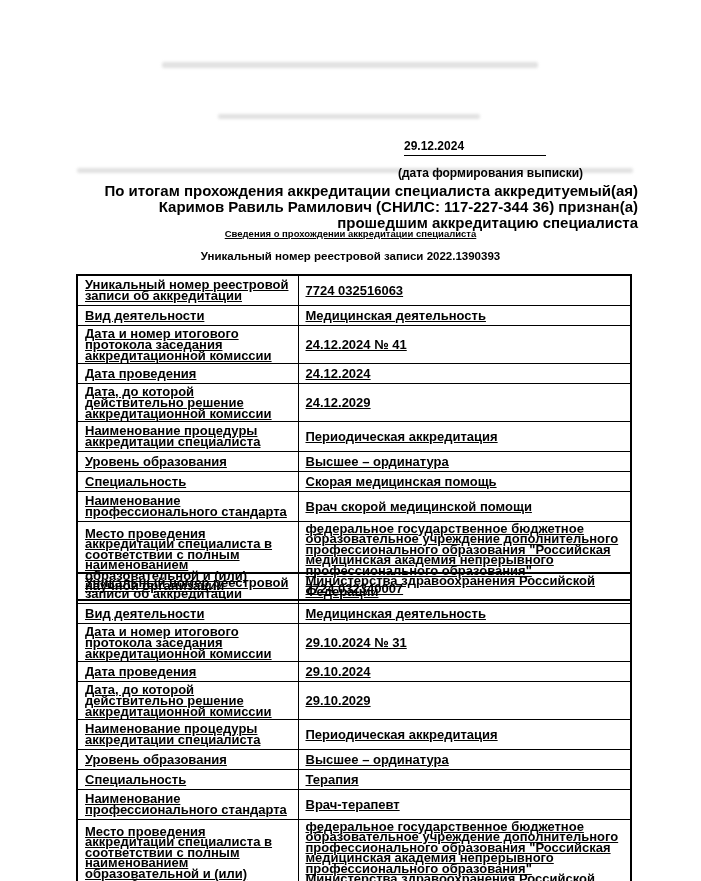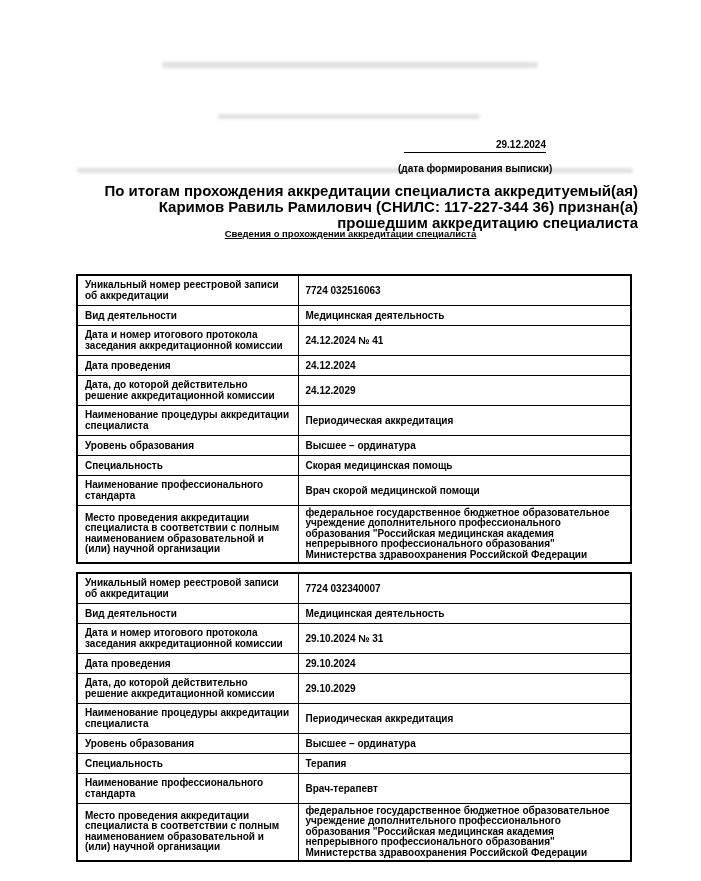--- a/index.html
+++ b/index.html
@@ -24,21 +24,21 @@
   .smudge-3 { left: 77px;  top: 168px; width: 556px; height: 5px; }
 
   .title-block {
     position: absolute; left: 0; top: 71px; width: 100%;
     text-align: center; font-weight: bold;
     font-size: 11.5px; line-height: 19.5px;
   }
 
   .date-block {
     position: absolute; left: 398px; top: 139px; width: 154px;
-    text-align: right; font-weight: bold; font-size: 10px;
+    text-align: left; font-weight: bold; font-size: 12px;
   }
   .date-value {
     display: block; margin: 0 6px;
     padding-bottom: 2px;
     border-bottom: 1.5px solid #000;
   }
   .date-caption { display: block; margin-top: 10px; white-space: nowrap; }
 
   .intro-paragraph {
     position: absolute; left: 77px; top: 183px; width: 561px;
@@ -63,23 +63,24 @@
     border: 2px solid #000;
     table-layout: fixed;
   }
   #record-table-0 { top: 274px; }
   #record-table-1 { top: 572px; }
 
   table.record-table td {
     border: 1.5px solid #000;
     vertical-align: middle;
     font-weight: bold;
-    font-size: 10px;
+    font-size: 13px;
     line-height: 11px;
     padding: 2px 7px;
+    text-decoration: underline;
   }
   td.label-cell { width: 221px; }
   td.value-cell { width: 333px; }
 
   tr.row-0 td, tr.row-2 td, tr.row-4 td, tr.row-5 td, tr.row-8 td { height: 30px; }
   tr.row-1 td, tr.row-3 td, tr.row-6 td, tr.row-7 td { height: 20px; }
   tr.row-9 td { height: 54px; line-height: 10.5px; }
 </style>
 </head>
 <body>
@@ -93,20 +94,21 @@
 
   <div class="date-block">
     <span class="date-value">29.12.2024</span>
     <span class="date-caption">(дата формирования выписки)</span>
   </div>
 
   <div class="intro-paragraph">По итогам прохождения аккредитации специалиста аккредитуемый(ая) Каримов Равиль Рамилович (СНИЛС: 117-227-344 36) признан(а) прошедшим аккредитацию специалиста</div>
 
   <div class="section-heading">Сведения о прохождении аккредитации специалиста</div>
 
+  <div class="registry-heading">Уникальный номер реестровой записи 2022.1390393</div>
 
   <table class="record-table" id="record-table-0">
     <tbody>
         <tr class="row-0">
           <td class="label-cell">Уникальный номер реестровой записи об аккредитации</td>
           <td class="value-cell">7724 032516063</td>
         </tr>
         <tr class="row-1">
           <td class="label-cell">Вид деятельности</td>
           <td class="value-cell">Медицинская деятельность</td>

